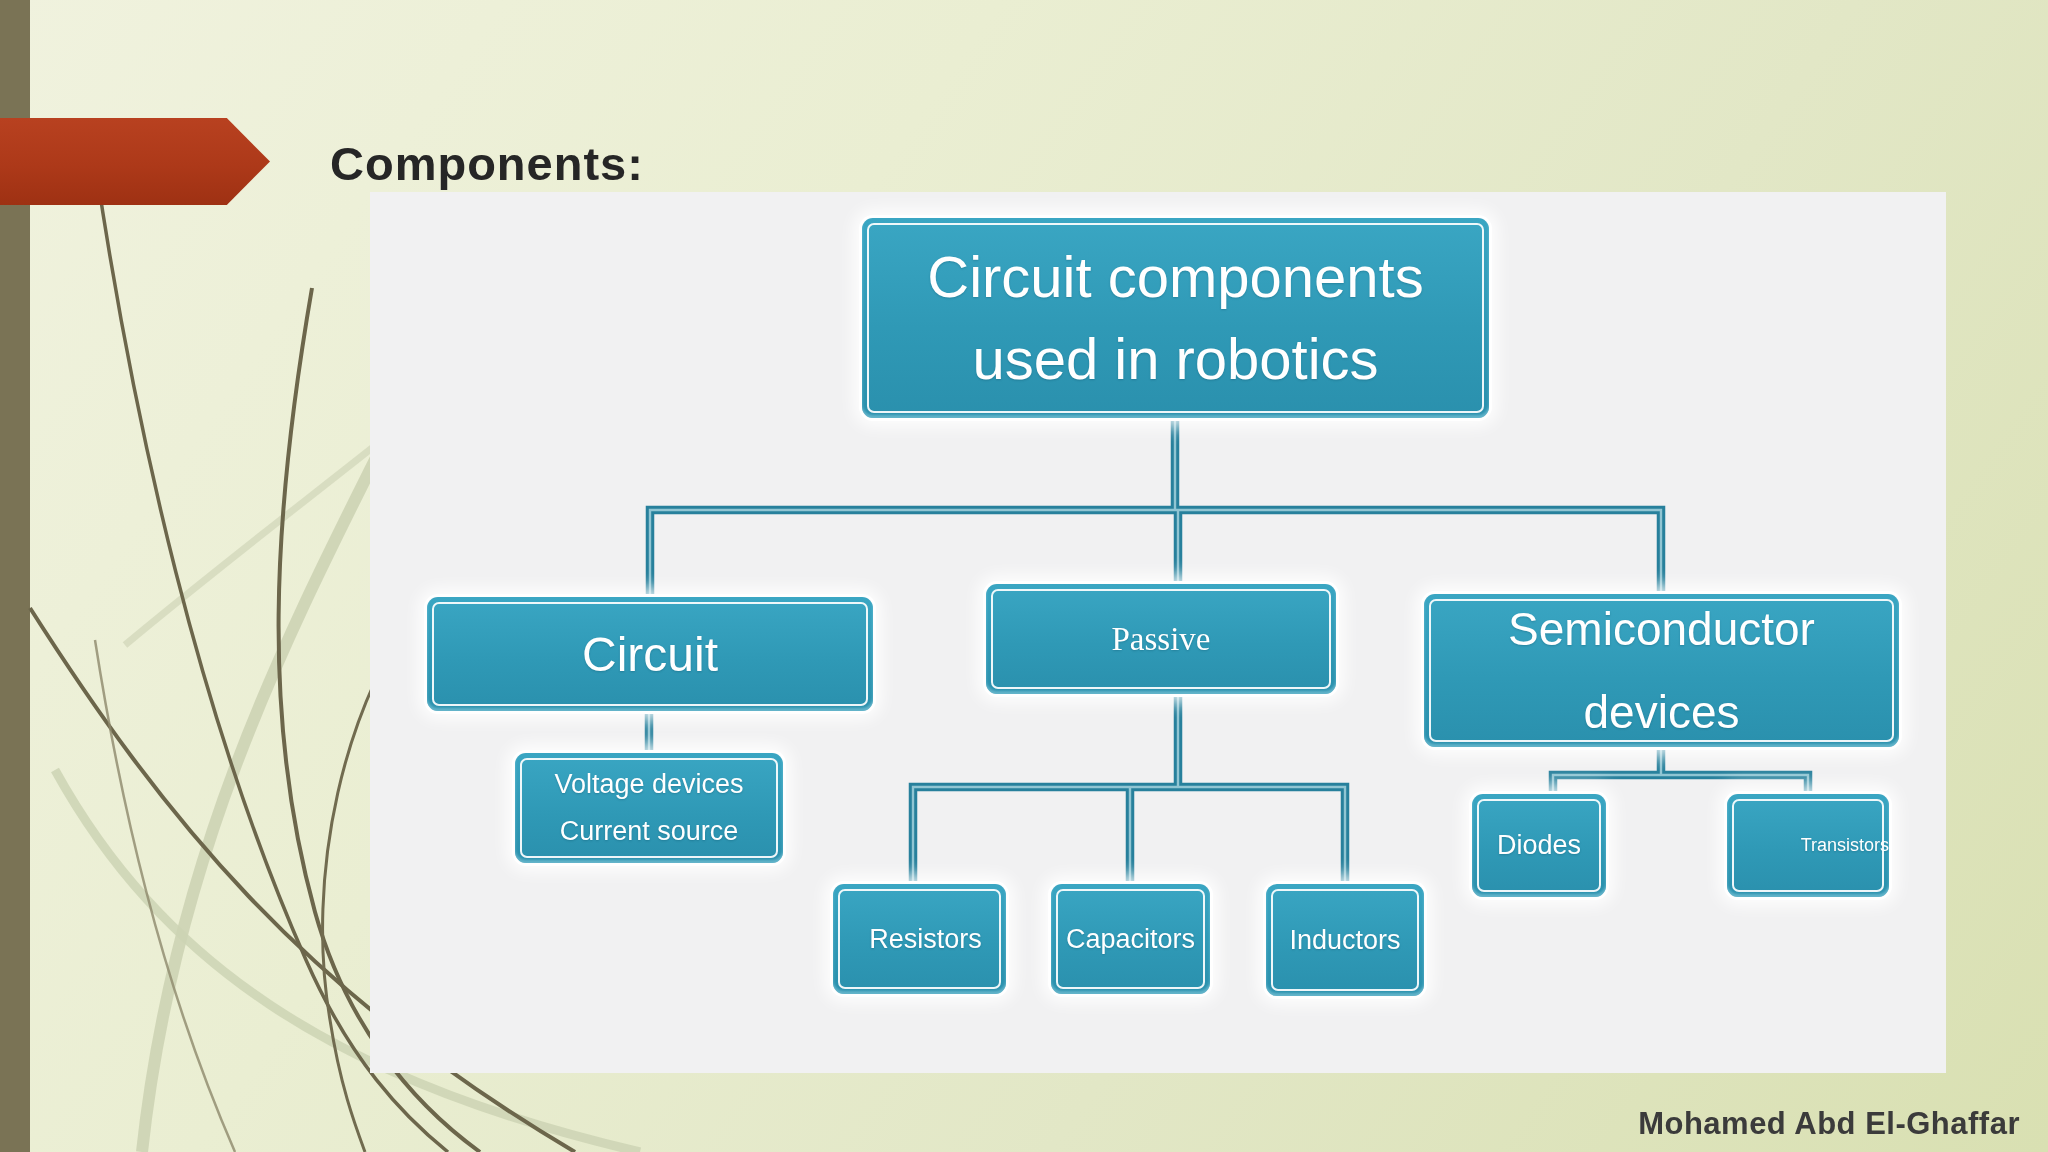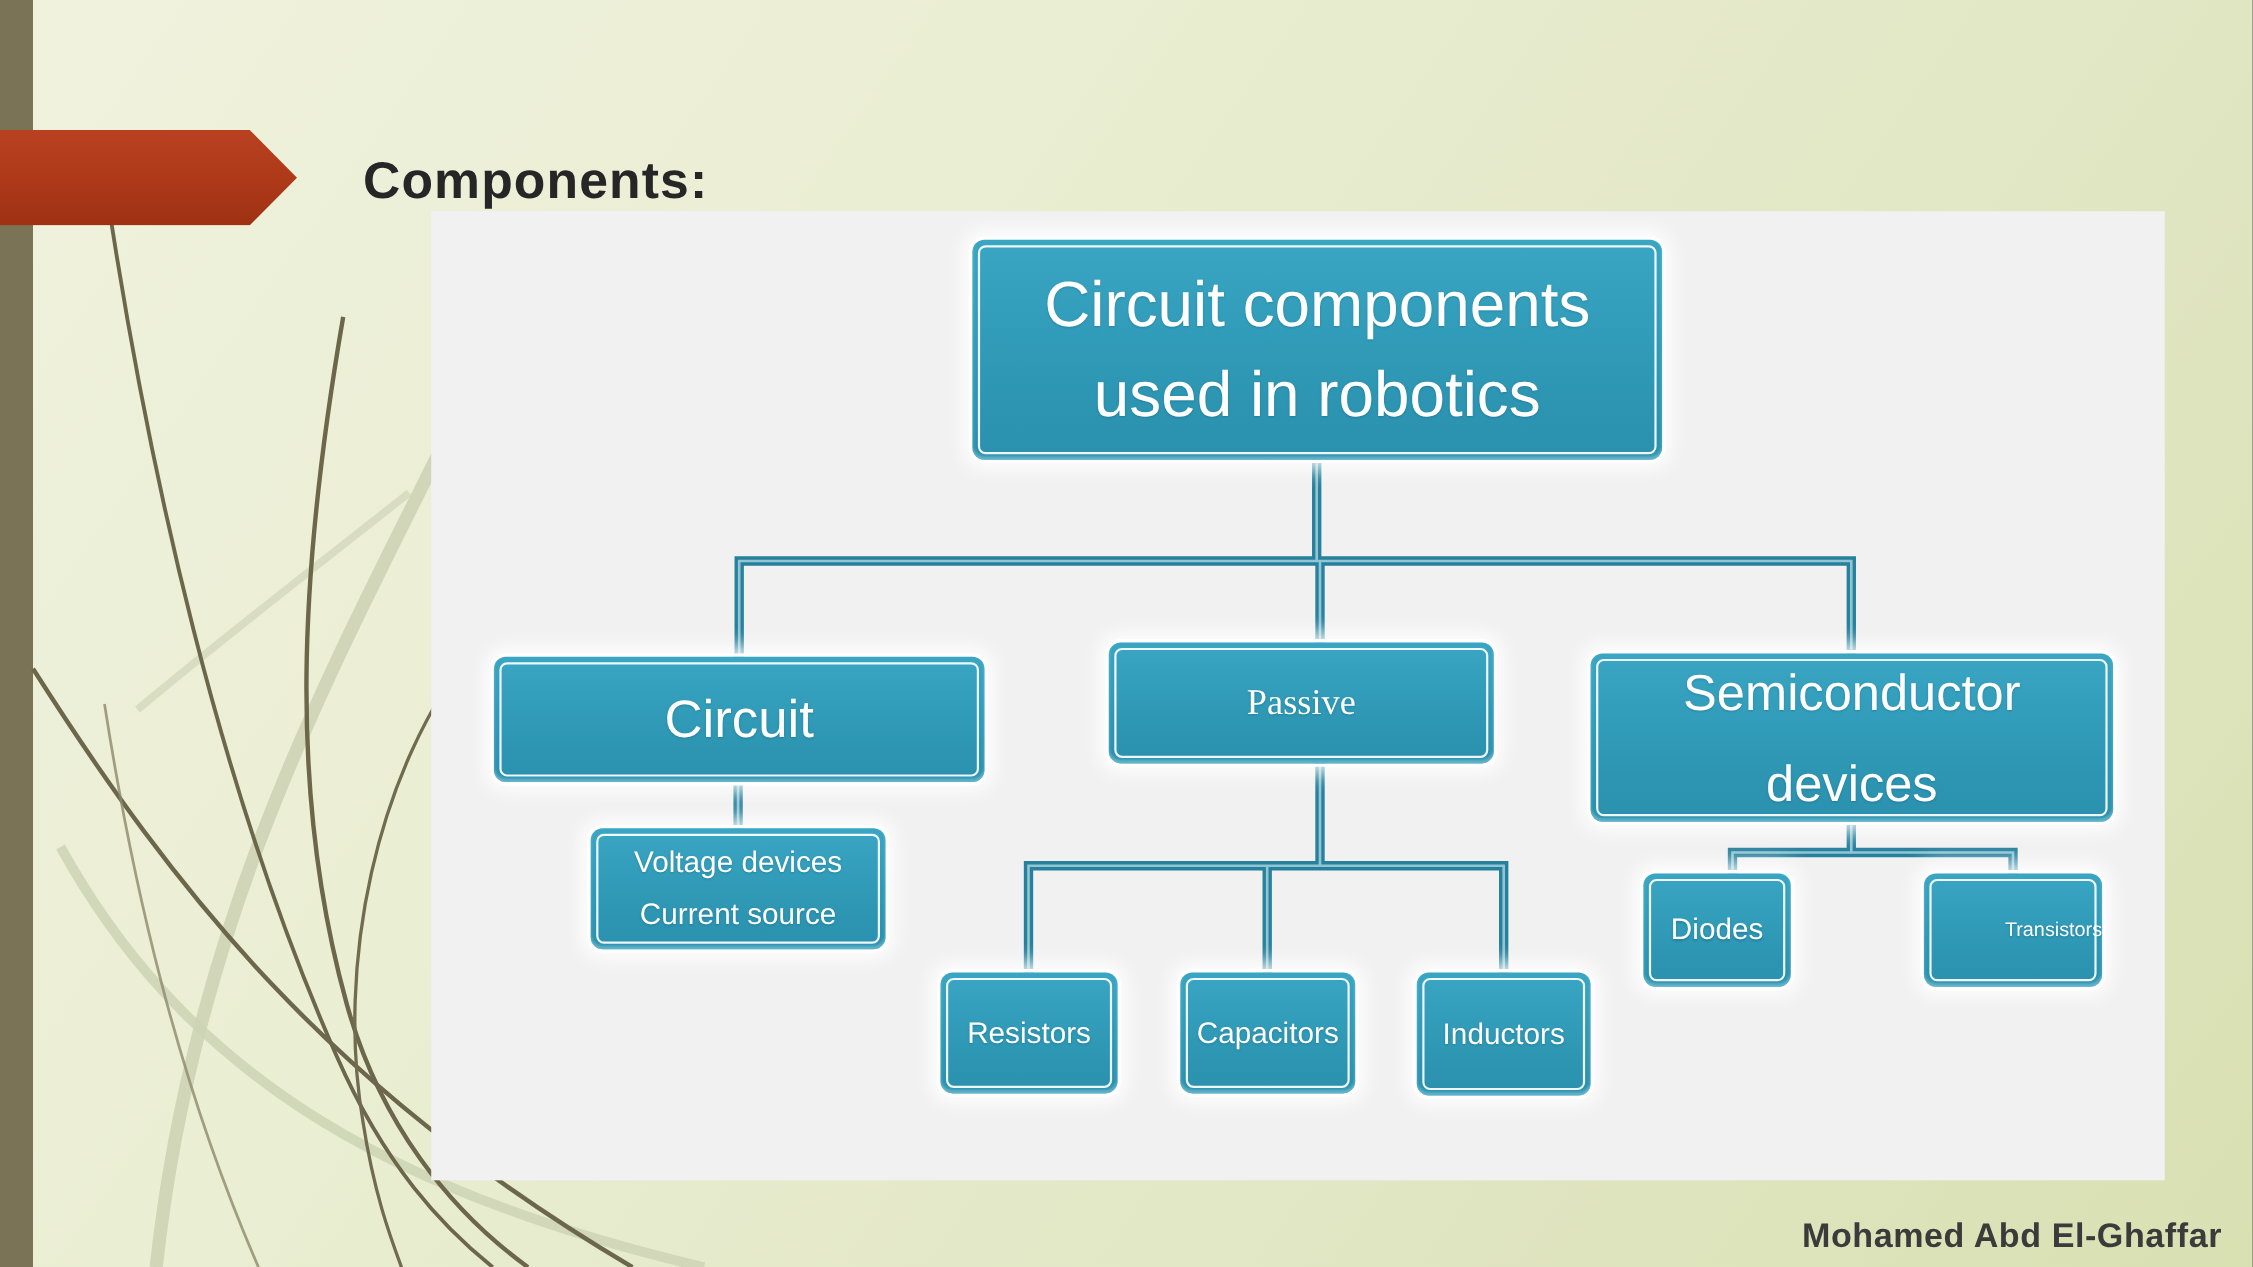--- a/index.html
+++ b/index.html
@@ -16,41 +16,41 @@
   .arrow{
     position:absolute;left:0;top:118px;width:270px;height:87px;z-index:3;
     background:linear-gradient(180deg,#b84120 0%,#ad3919 55%,#9e3113 100%);
     clip-path:polygon(0 0,84% 0,100% 50%,84% 100%,0 100%);
   }
   .title{
     position:absolute;left:330px;top:136px;z-index:3;
     font-size:47px;font-weight:bold;color:#262626;letter-spacing:1px;
   }
   
-  .panel{position:absolute;left:392px;top:192px;width:1576px;height:881px;background:#f1f1f2;z-index:2;}
+  .panel{position:absolute;left:370px;top:192px;width:1576px;height:881px;background:#f1f1f2;z-index:2;}
   .connectors{position:absolute;left:0;top:0;}
   
   .node{
     position:absolute;display:flex;align-items:center;justify-content:center;
     text-align:center;color:#fff;border-radius:11px;
     background:linear-gradient(180deg,#3aa6c3 0%,#2f99b6 55%,#2a90ad 100%);
     box-shadow:0 0 0 3px #ffffff,0 0 16px 9px rgba(255,255,255,.85),
                inset 0 -3px 3px rgba(150,212,228,.55);
     text-shadow:0 1px 2px rgba(0,60,80,.25);
   }
   .node::before{
     content:"";position:absolute;inset:5px;border:2px solid rgba(255,255,255,.92);
     border-radius:7px;pointer-events:none;
   }
   #node-root       {left:492px;top:26px;   width:627px;height:200px;font-size:58px;line-height:1.42;padding:0 30px;box-sizing:border-box;}
   #node-active     {left:57px;  top:405px; width:446px;height:114px;font-size:48px;}
   #node-passive    {left:616px; top:392px; width:350px;height:110px;font-size:33px;font-family:Liberation Serif, serif;}
   #node-semiconductor{left:1054px;top:402px;width:475px;height:153px;font-size:46px;line-height:1.8;padding:14px 20px;box-sizing:border-box;}
   #node-sources    {left:145px; top:561px; width:268px;height:110px;font-size:27px;flex-direction:column;gap:16px;}
-  #node-resistors  {left:463px; top:692px; width:161px;height:110px;font-size:27px;}
+  #node-resistors  {left:463px; top:692px; width:161px;height:110px;font-size:27px;padding-left:12px;}
   #node-capacitors {left:681px; top:692px; width:159px;height:110px;font-size:27px;}
   #node-inductors  {left:896px; top:692px; width:158px;height:112px;font-size:27px;}
   #node-diodes     {left:1102px;top:602px; width:134px;height:103px;font-size:27px;}
   #node-transistors{left:1357px;top:602px; width:162px;height:103px;font-size:18px;justify-content:flex-end;}
   
   .logo{position:absolute;left:55px;top:1038px;width:310px;height:114px;z-index:3;}
   .brand{
     position:absolute;left:0;top:0;font-size:80px;font-weight:bold;font-style:italic;
     letter-spacing:-3px;line-height:1;color:#1459bd;
     background:linear-gradient(135deg,#2f82e2 0%,#1459bd 45%,#093a95 100%);

